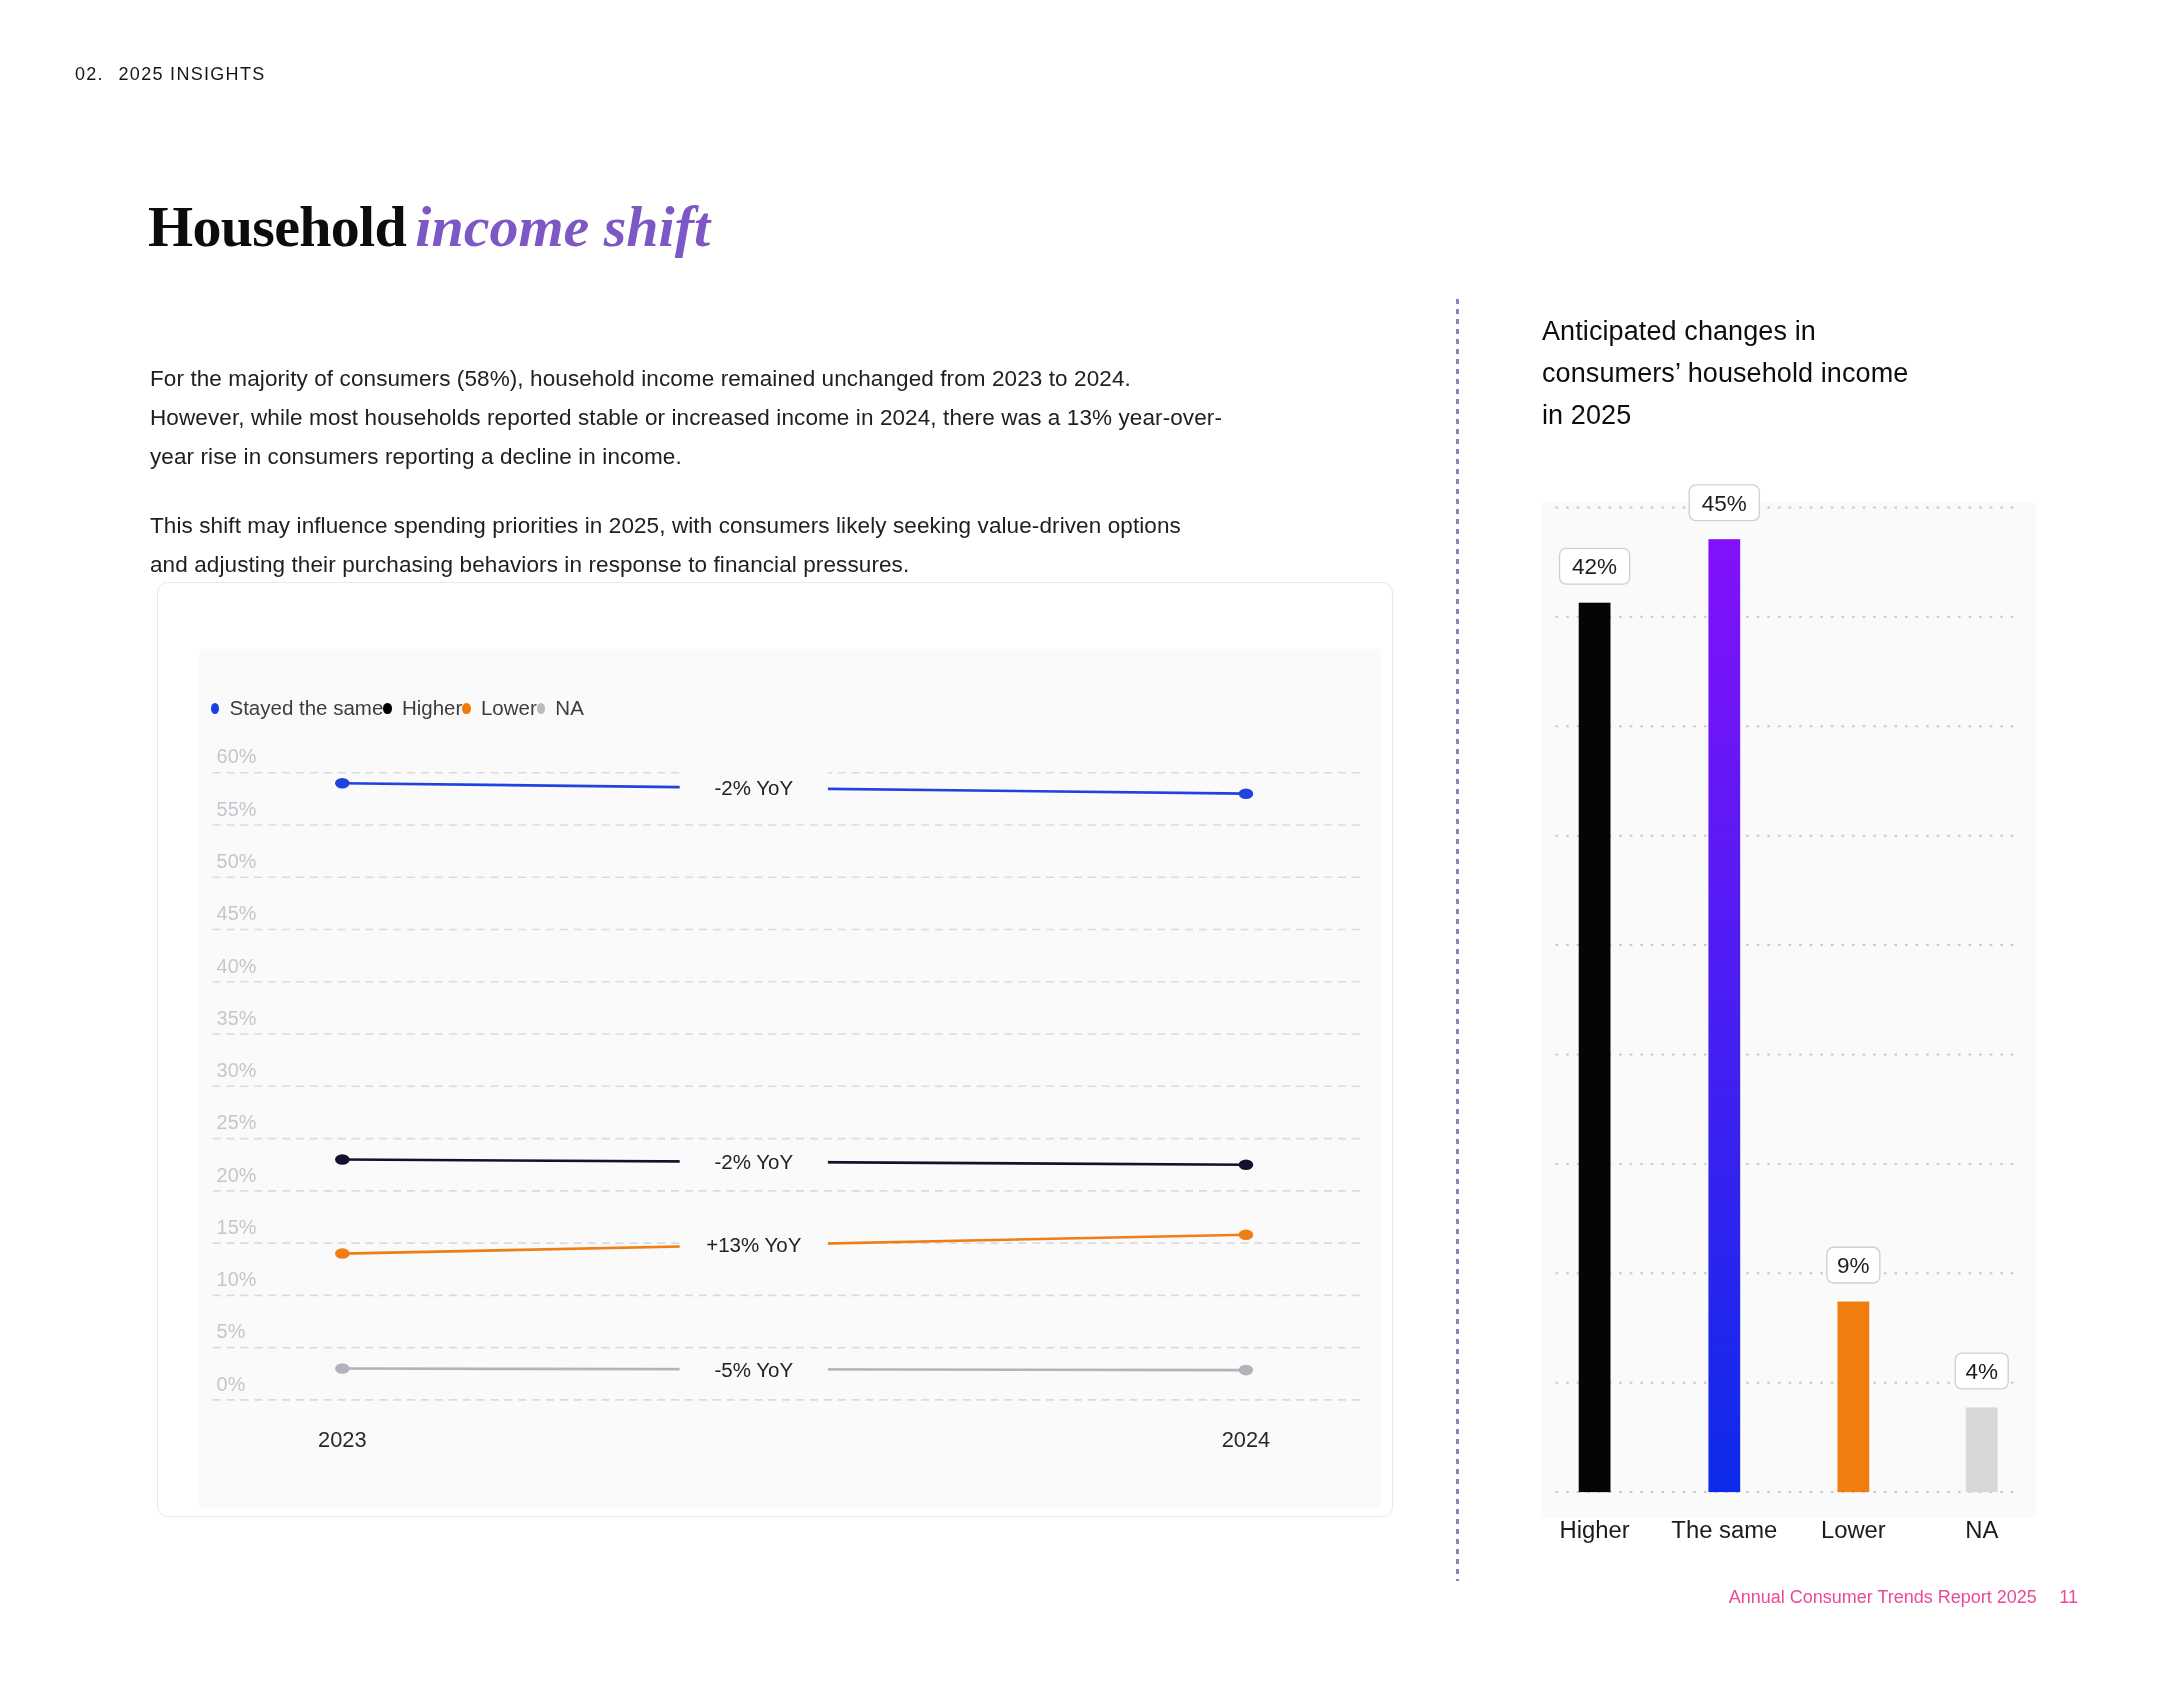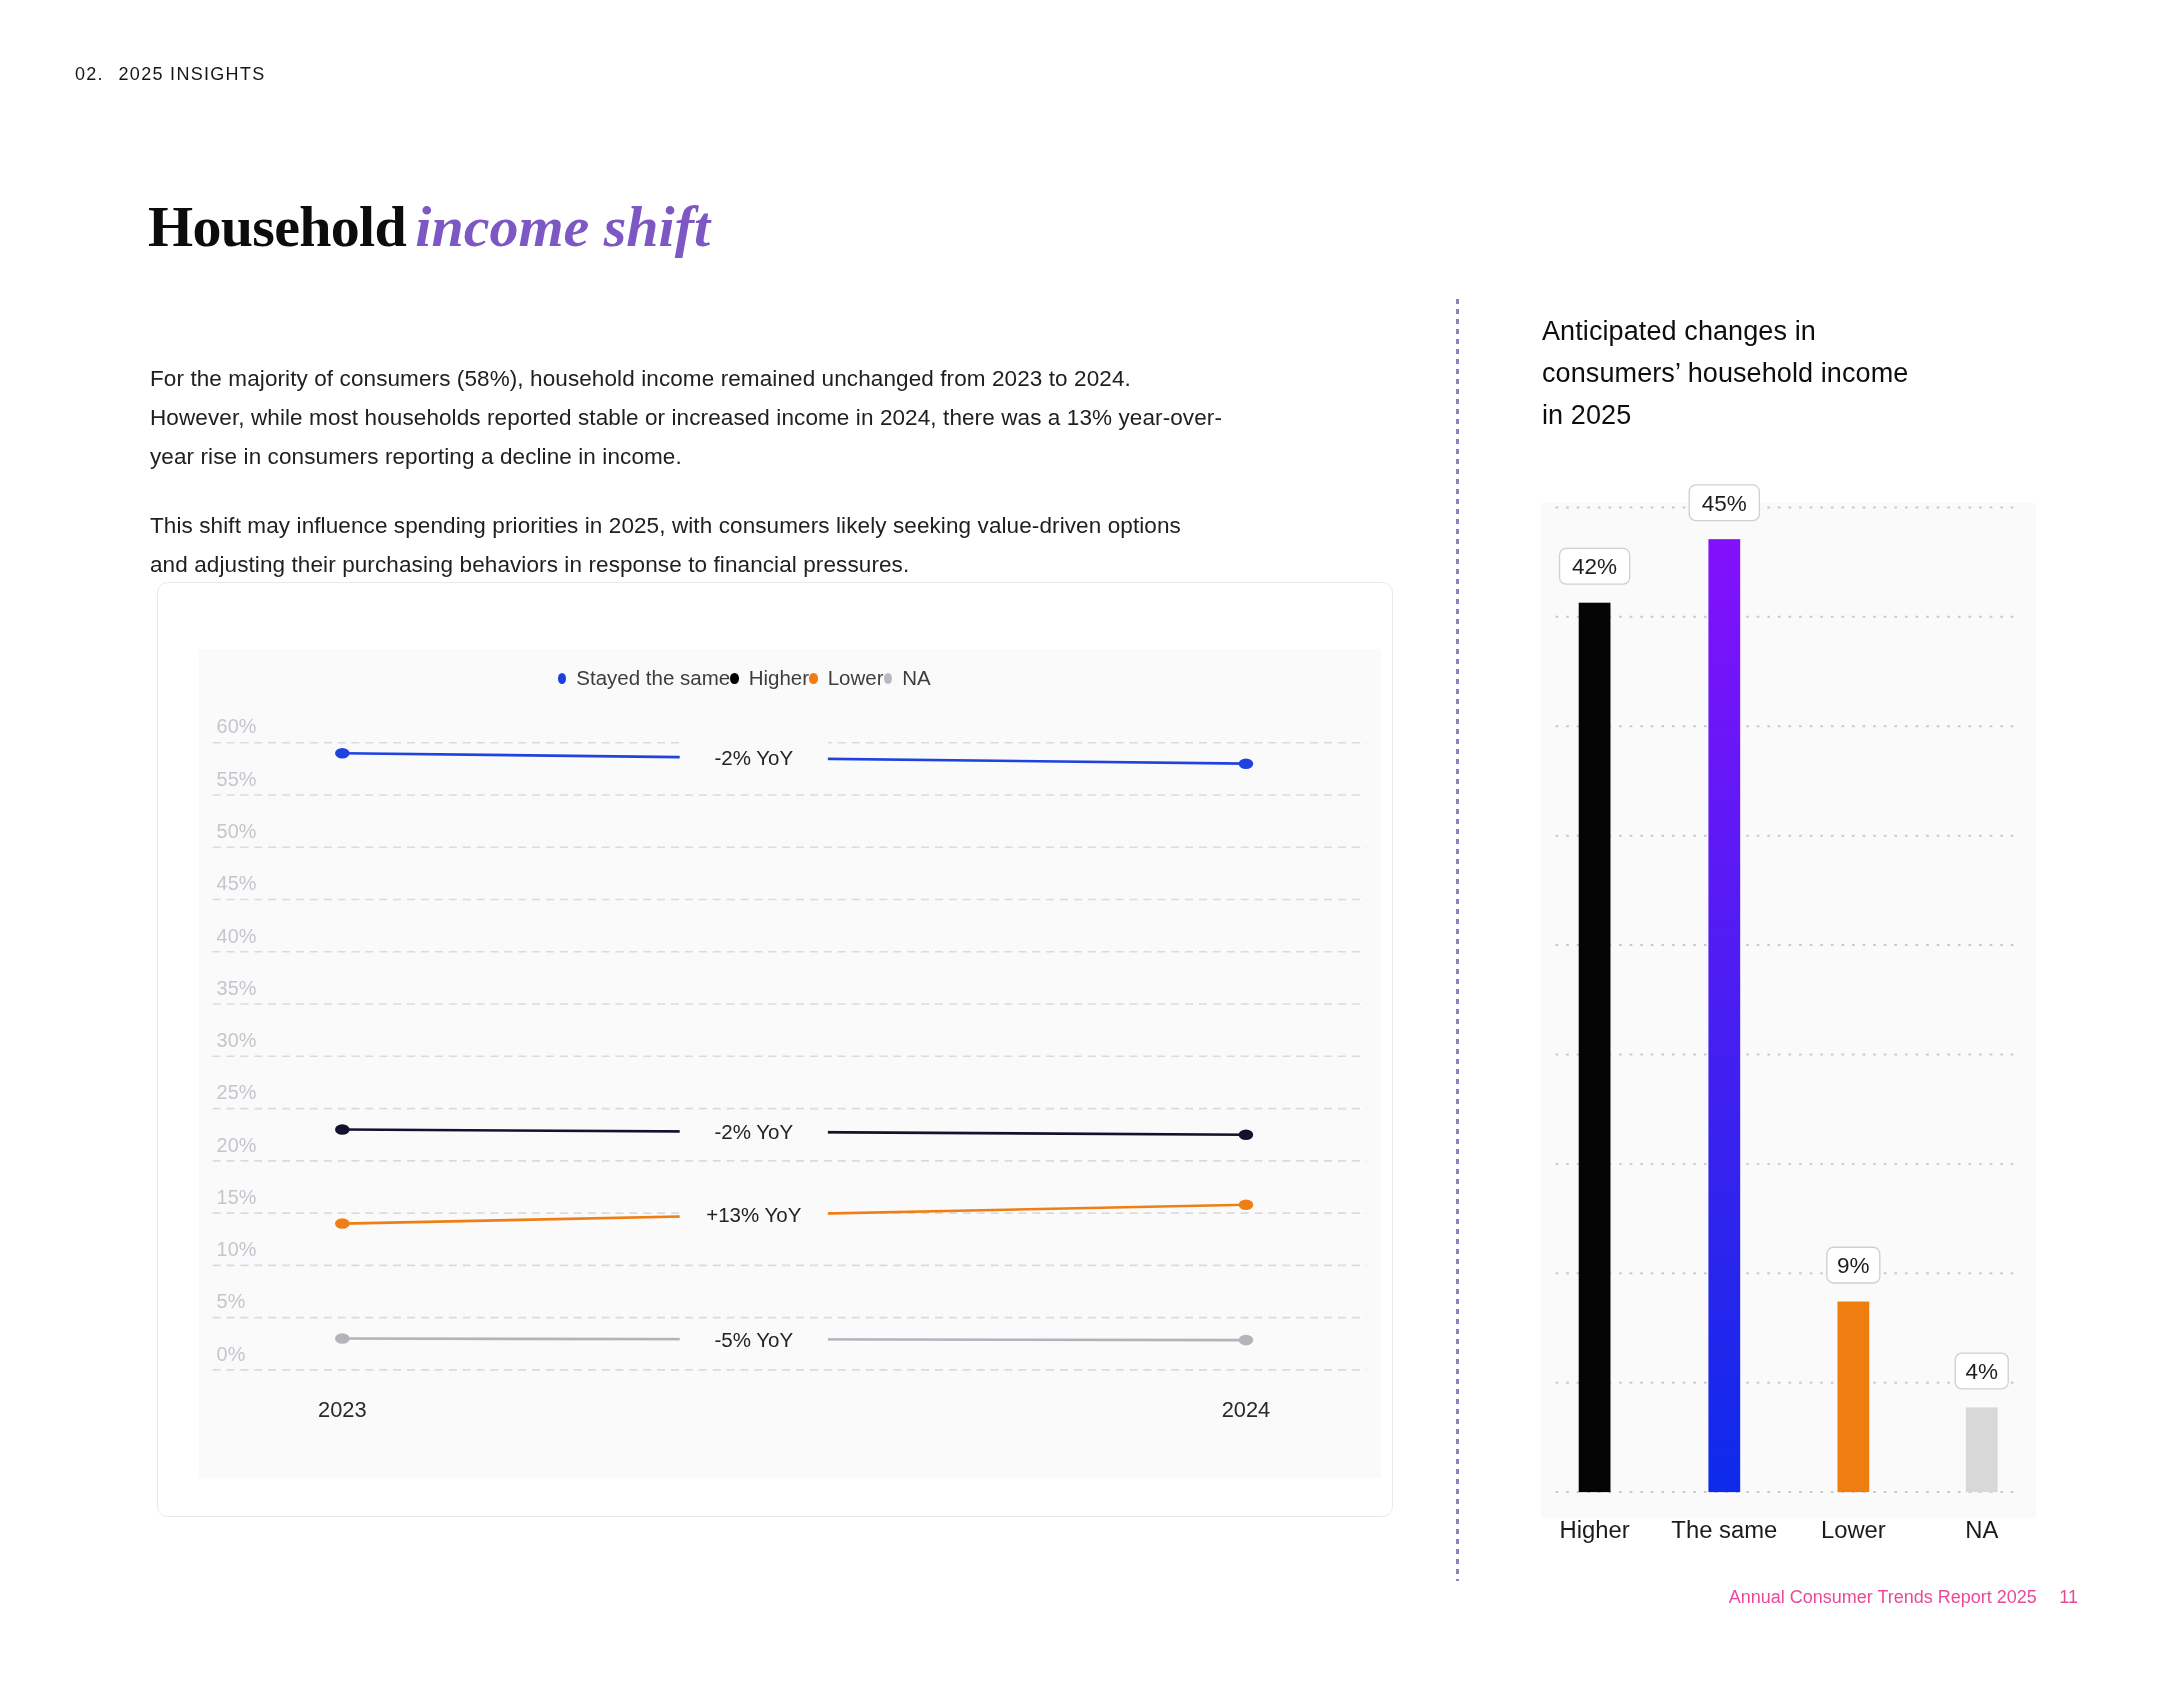--- a/index.html
+++ b/index.html
@@ -32,22 +32,22 @@
     box-sizing:border-box;padding:37px 13.2px 0 41px;
   }
   .card h2{
     margin:0;font-size:25px;font-weight:700;color:#0b0b0b;letter-spacing:0.1px;
   }
   .chart-canvas{
     margin-top:29px;background:#fafafa;border-radius:2.6px;
     width:1182px;box-sizing:border-box;padding:9.3px 10.6px 16px 10.6px;
   }
   .legend{
-    display:flex;align-items:center;justify-content:center;
-    padding:5.3px 93px 0 1.3px;height:29px;
+    display:flex;align-items:center;justify-content:flex-start;
+    padding:5.3px 93px 0 1.3px;height:29px;margin-top:30px;
   }
   .legend .item{display:flex;align-items:center;gap:10px;}
   .legend .dot{width:8.6px;height:11.2px;border-radius:50%;}
   .legend .lbl{font-size:20.5px;color:#3d3d3d;}
   svg{display:block;overflow:visible;}
   
   .v-divider{
     position:absolute;left:1456px;top:299px;width:2.6px;height:1282px;
     background-image:repeating-linear-gradient(to bottom,#8d83bb 0 4.6px,transparent 4.6px 10px);
   }

